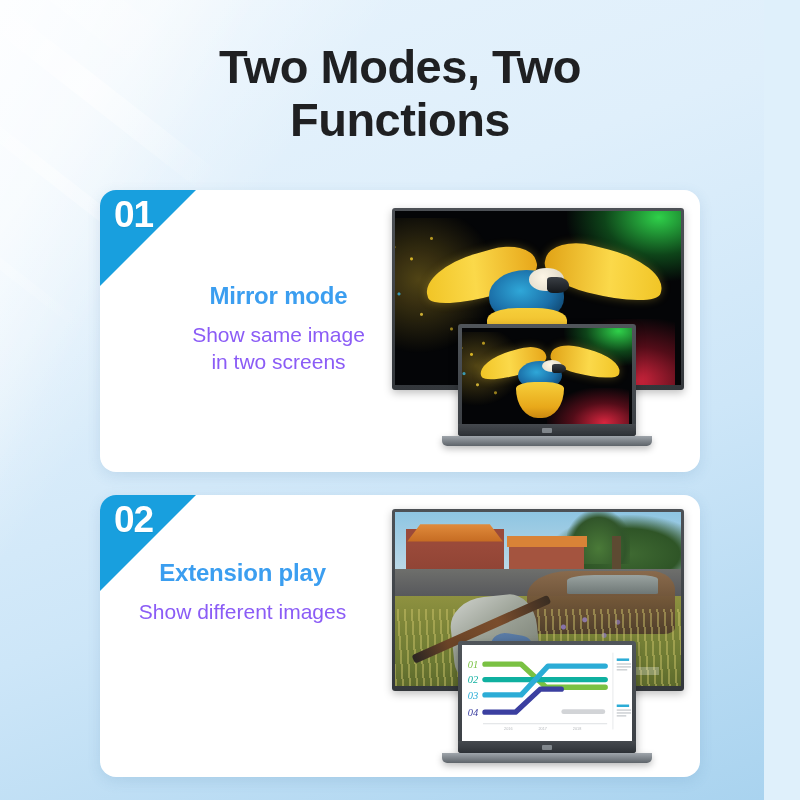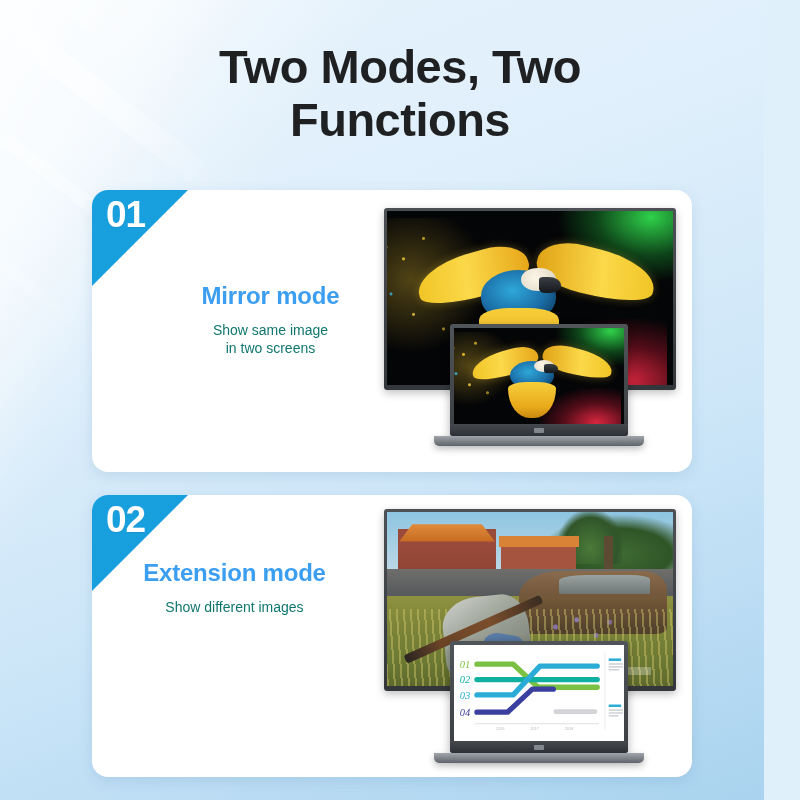--- a/index.html
+++ b/index.html
@@ -27,42 +27,42 @@
   
   #title{
     position:absolute;left:0;top:40px;width:800px;text-align:center;
     font-size:47px;line-height:1.13;font-weight:bold;color:#1f2022;
     letter-spacing:-.5px;
   }
   #title .l2{display:block;}
 
   
   .card{
-    position:absolute;left:92px;width:600px;background:#fff;
+    position:absolute;left:100px;width:600px;background:#fff;
     border-radius:16px;overflow:hidden;
     box-shadow:0 4px 14px rgba(60,110,160,.14);
   }
   #card1{top:190px;height:282px;}
   #card2{top:488px;height:282px;margin-top:7px;}
 
   .corner{
     position:absolute;left:0;top:0;width:0;height:0;
     border-top:96px solid #189fde;border-right:96px solid transparent;
   }
   .corner-num{
     position:absolute;left:14px;top:6px;color:#fff;font-weight:bold;
     font-size:37px;letter-spacing:-1px;line-height:1;
     text-shadow:0 1px 1px rgba(0,0,0,.07);
   }
   .txtcol{position:absolute;left:0;width:285px;text-align:center;}
   #card1 .txtcol{top:92px;padding-left:36px;}
   #card2 .txtcol{top:64px;}
   .mode-title{font-size:24px;font-weight:bold;color:#3b9ef0;margin:0 0 12px 0;letter-spacing:-.2px;}
   #card2 .mode-title{color:#3b9ef0;}
-  .mode-desc{font-size:14px;color:#0f766e;line-height:1.28;}
+  .mode-desc{font-size:21px;color:#8b5cf6;line-height:1.28;}
 
   
   .stage{position:absolute;right:0;top:0;width:320px;height:282px;}
 
   .tv{position:absolute;}
   .tv .bezel{
     position:absolute;left:0;top:0;width:100%;height:100%;
     background:linear-gradient(180deg,#4d5156,#33373b);
     border-radius:3px;padding:3px;box-sizing:border-box;
     box-shadow:0 3px 8px rgba(0,0,0,.25);
@@ -265,21 +265,21 @@
   </div>
 
   <div class="card" id="card2">
 
     <div class="cardcorner-wrap">
       <div class="corner"></div>
       <div class="corner-num">02</div>
     </div>
 
     <div class="txtcol">
-      <div class="mode-title">Extension mode</div>
+      <div class="mode-title">Extension play</div>
       <div class="mode-desc">
         <div>Show different images</div>
       </div>
     </div>
 
     <div class="stage">
 
       <div class="tv" style="left:12px;top:14px;width:292px;height:182px;">
         <div class="bezel"></div>
         <div class="screen">

